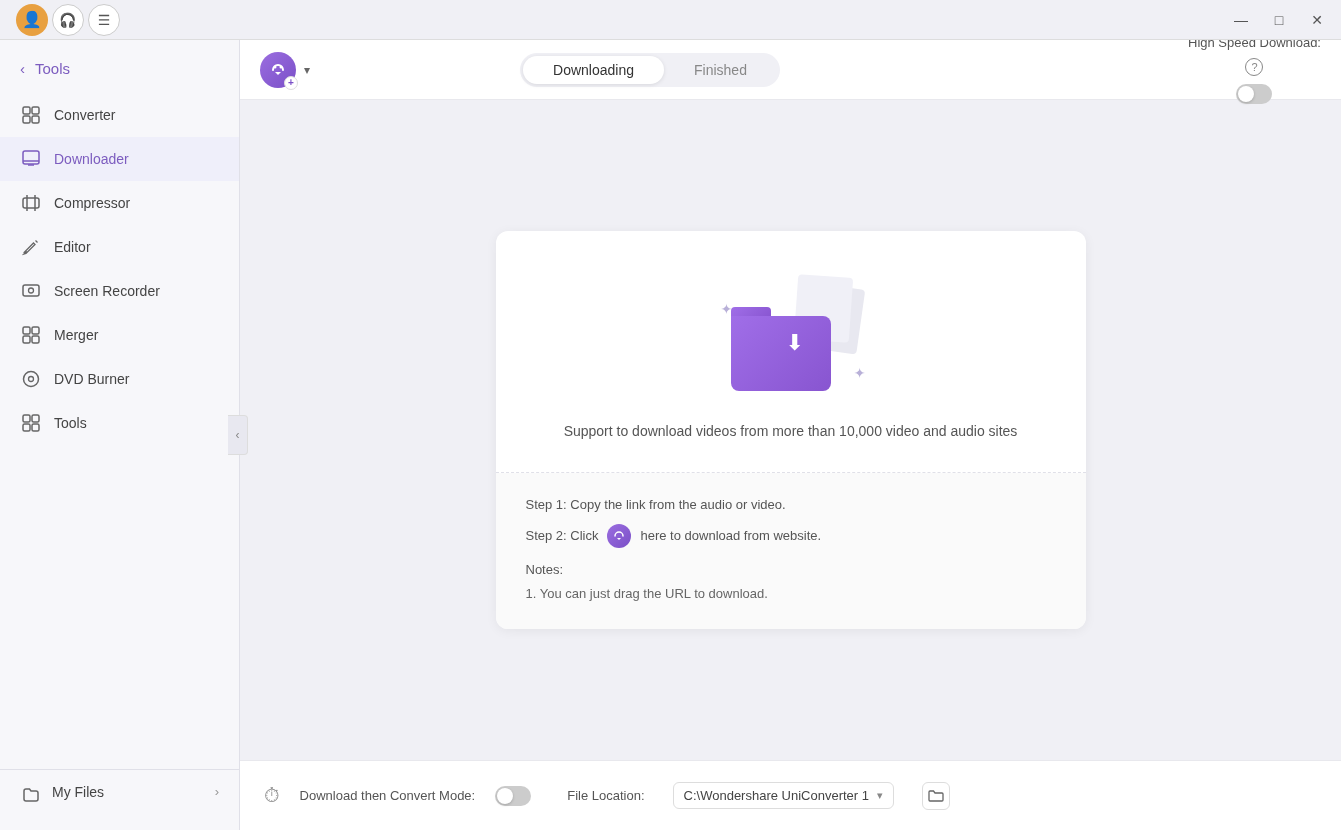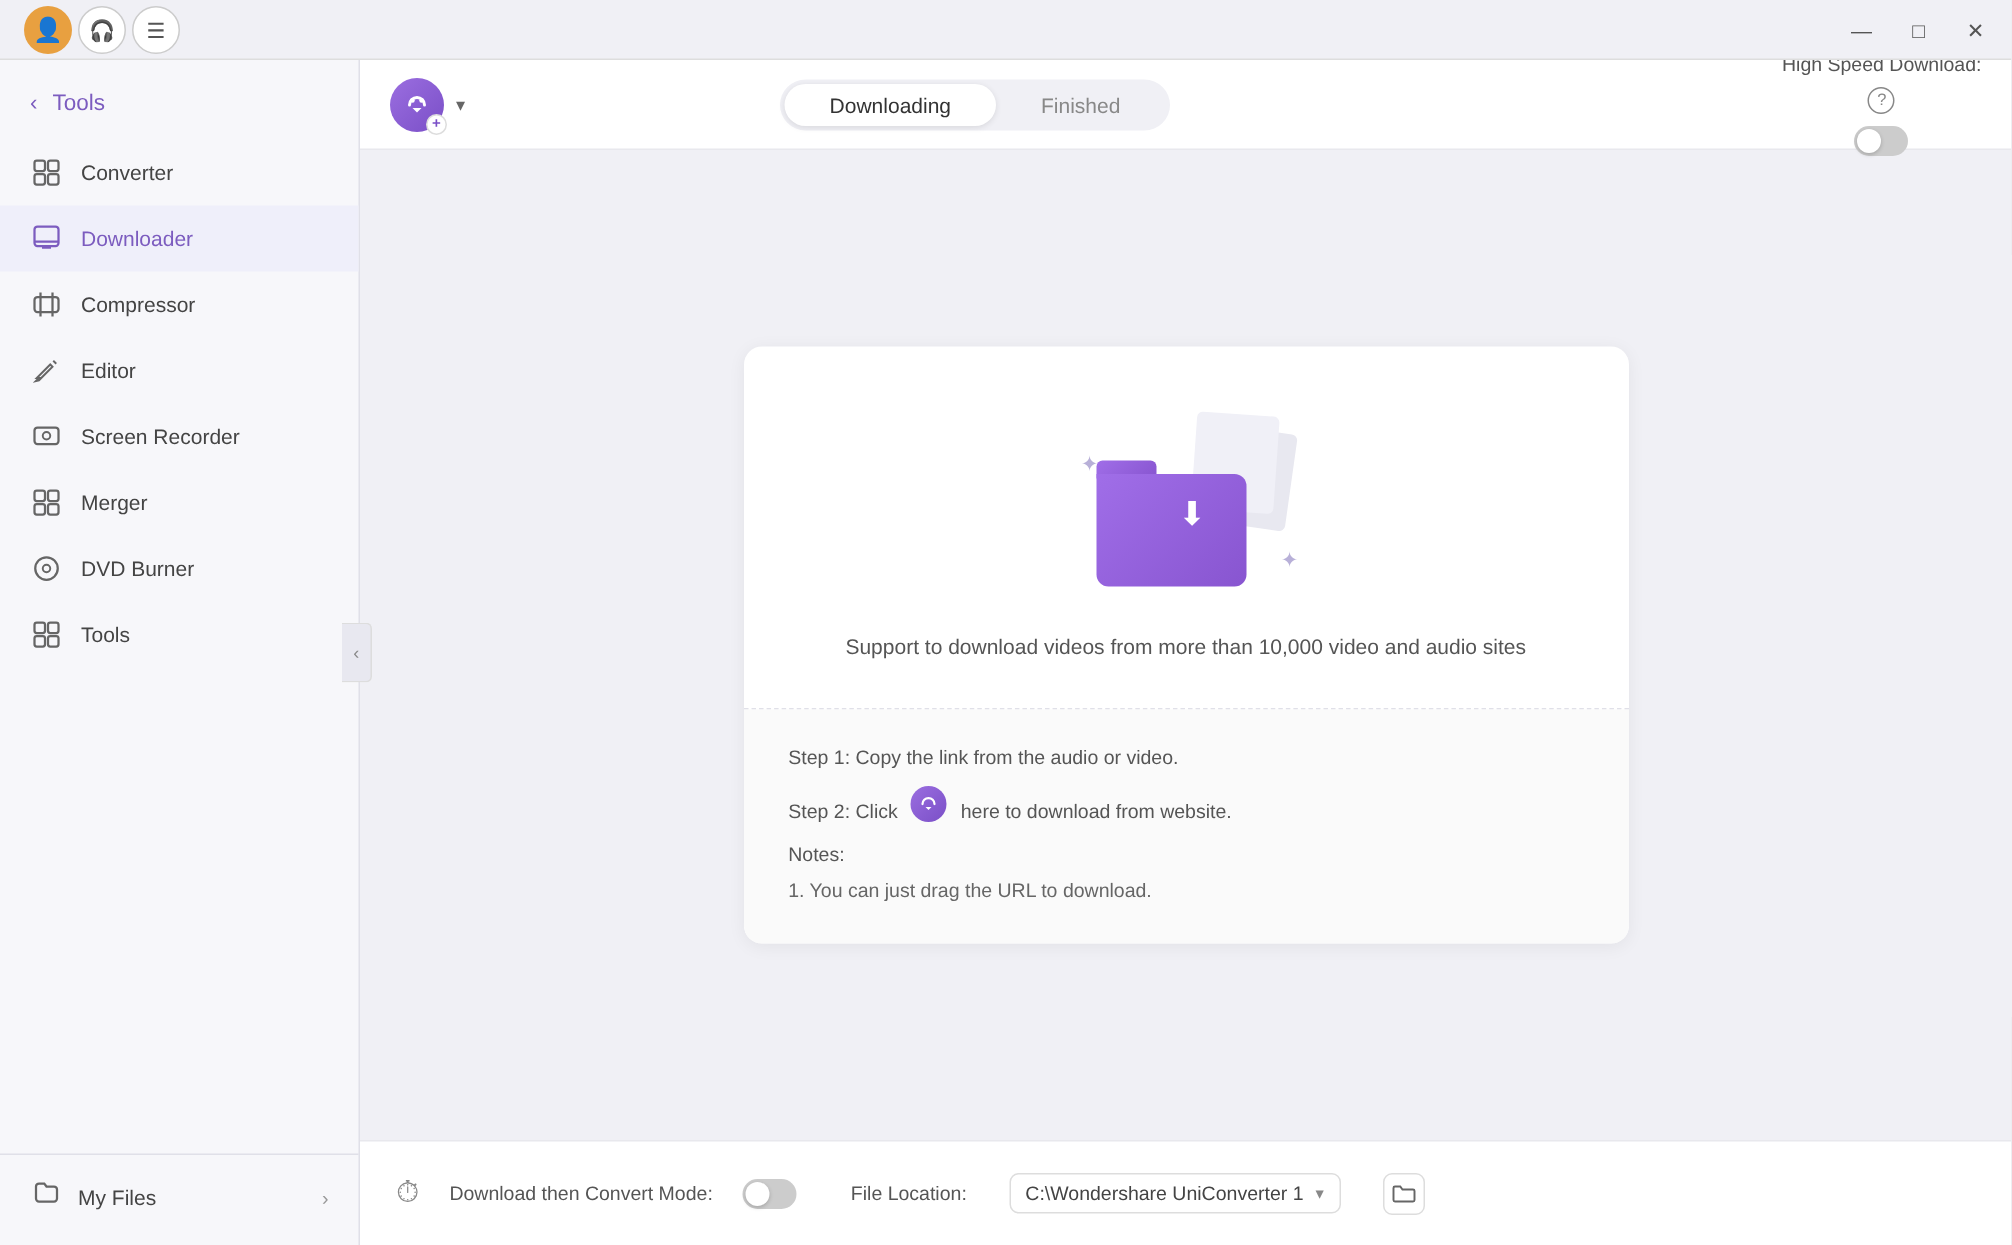--- a/index.html
+++ b/index.html
@@ -118,21 +118,21 @@
       display: flex;
       align-items: center;
       justify-content: center;
       font-size: 16px;
       color: #666;
       flex-shrink: 0;
     }
     .sidebar-spacer { flex: 1; }
     .sidebar-myfiles {
       display: flex;
-      align-items: flex-end;
+      align-items: flex-start;
       gap: 10px;
       padding: 14px 20px;
       font-size: 14px;
       color: #444;
       cursor: pointer;
       border-top: 1px solid #e0e0e8;
     }
     .sidebar-myfiles-arrow {
       margin-left: auto;
       font-size: 13px;
@@ -370,21 +370,21 @@
     }
     .download-card-bottom {
       padding: 24px 30px;
       background: #fafafa;
     }
     .step-text {
       font-size: 13px;
       color: #555;
       margin-bottom: 12px;
       display: flex;
-      align-items: flex-end;
+      align-items: center;
       gap: 6px;
     }
     .inline-logo {
       width: 24px;
       height: 24px;
       background: linear-gradient(135deg, #9b6ee0, #7a4fc7);
       border-radius: 50%;
       display: inline-flex;
       align-items: center;
       justify-content: center;

